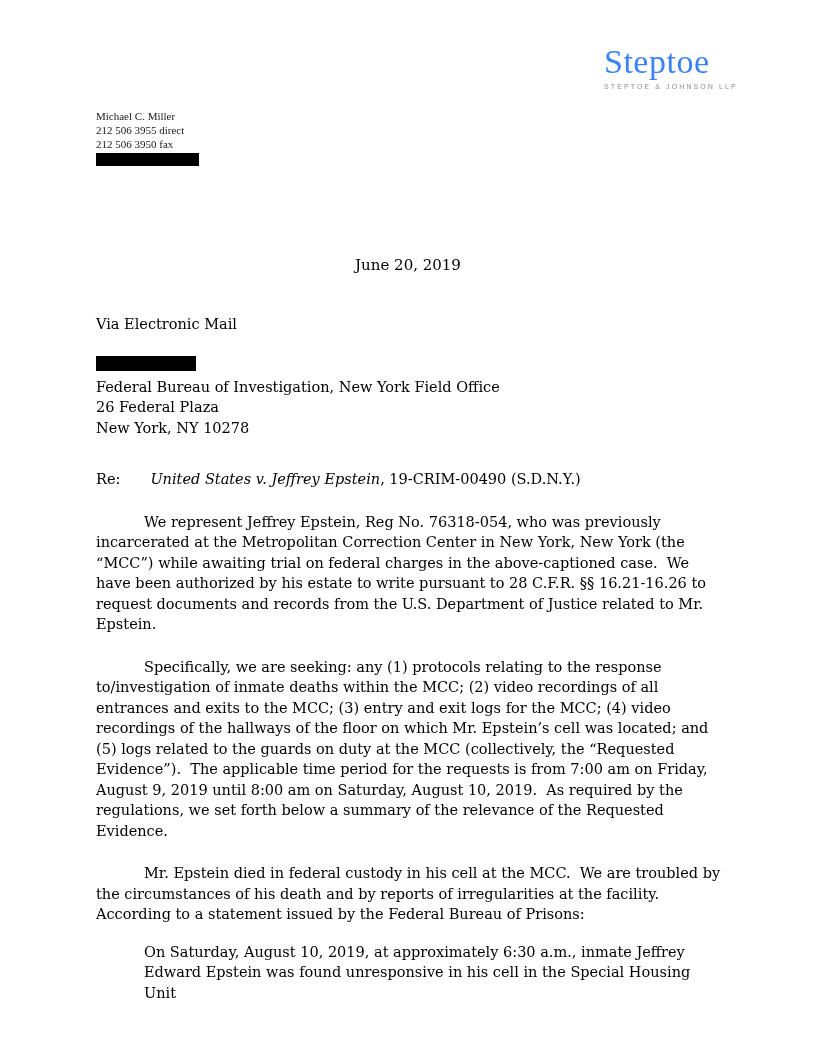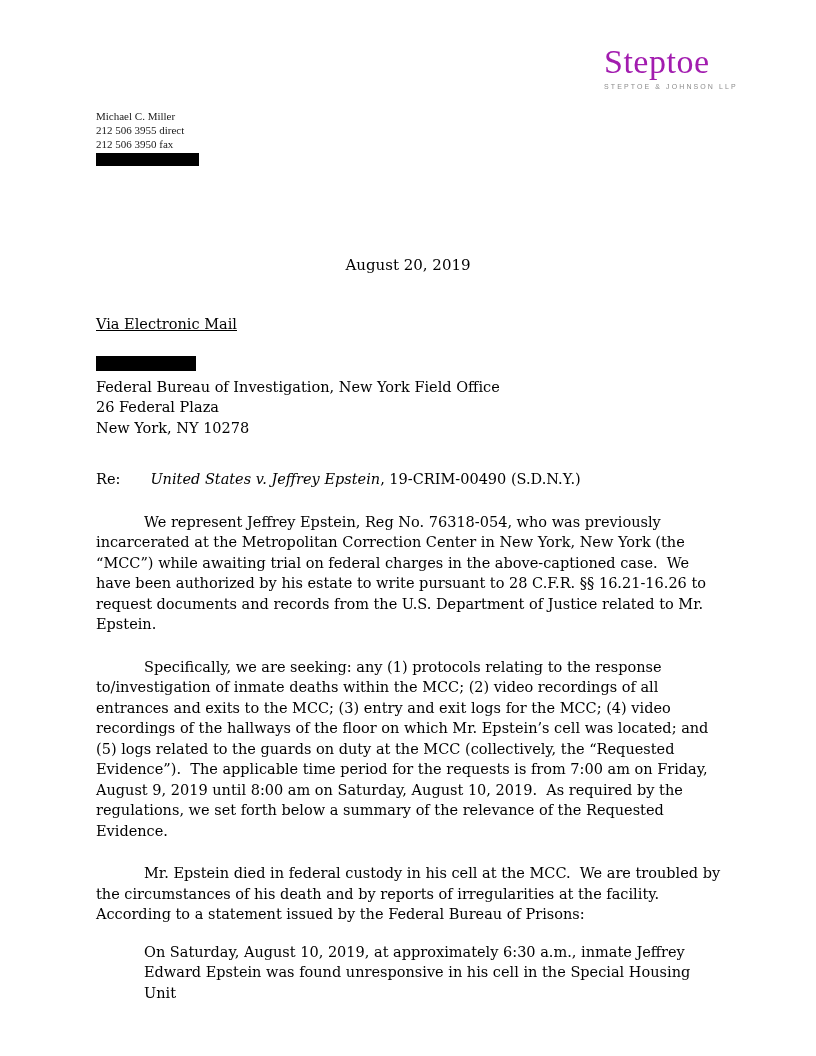--- a/index.html
+++ b/index.html
@@ -20,21 +20,21 @@
     position: absolute;
     top: 44px;
     left: 604px;
     width: 130px;
     text-align: left;
   }
   .logo-wordmark {
     font-family: "Liberation Serif", serif;
     font-size: 34px;
     line-height: 36px;
-    color: #a21caf;
+    color: #3b82f6;
     letter-spacing: 0.5px;
   }
   .logo-tagline {
     font-family: "Liberation Sans", sans-serif;
     font-size: 7px;
     letter-spacing: 2.1px;
     color: #8c8c8c;
     margin-top: 3px;
     white-space: nowrap;
   }
@@ -69,21 +69,20 @@
   
   .letter-body {
     position: absolute;
     top: 314px;
     left: 96px;
     width: 627px;
     font-size: 14.5px;
     line-height: 20.5px;
   }
   .delivery-method {
-    text-decoration: underline;
   }
   .recipient-block { margin-top: 6px; }
   .re-line { margin-top: 31px; }
   .re-label { display: inline-block; margin-right: 30px; }
   .re-case { font-style: italic; }
   .salutation { margin-top: 23px; }
   .para {
     margin: 22px 0 0 0;
     text-indent: 48px;
     white-space: pre-wrap;
@@ -105,21 +104,21 @@
   </div>
 
   <div class="contact sender-block">
     <div>Michael C. Miller</div>
     <div>212 506 3955 direct</div>
     <div>212 506 3950 fax</div>
     <div class="redaction redaction-1"></div>
   </div>
 
 
-  <div class="date-line">August 20, 2019</div>
+  <div class="date-line">June 20, 2019</div>
 
   <div class="letter-body">
 
     <div class="delivery-method">Via Electronic Mail</div>
 
     <div class="redaction redaction-2"></div>
 
     <div class="recipient-block">
       <div>Federal Bureau of Investigation, New York Field Office</div>
       <div>26 Federal Plaza</div>

